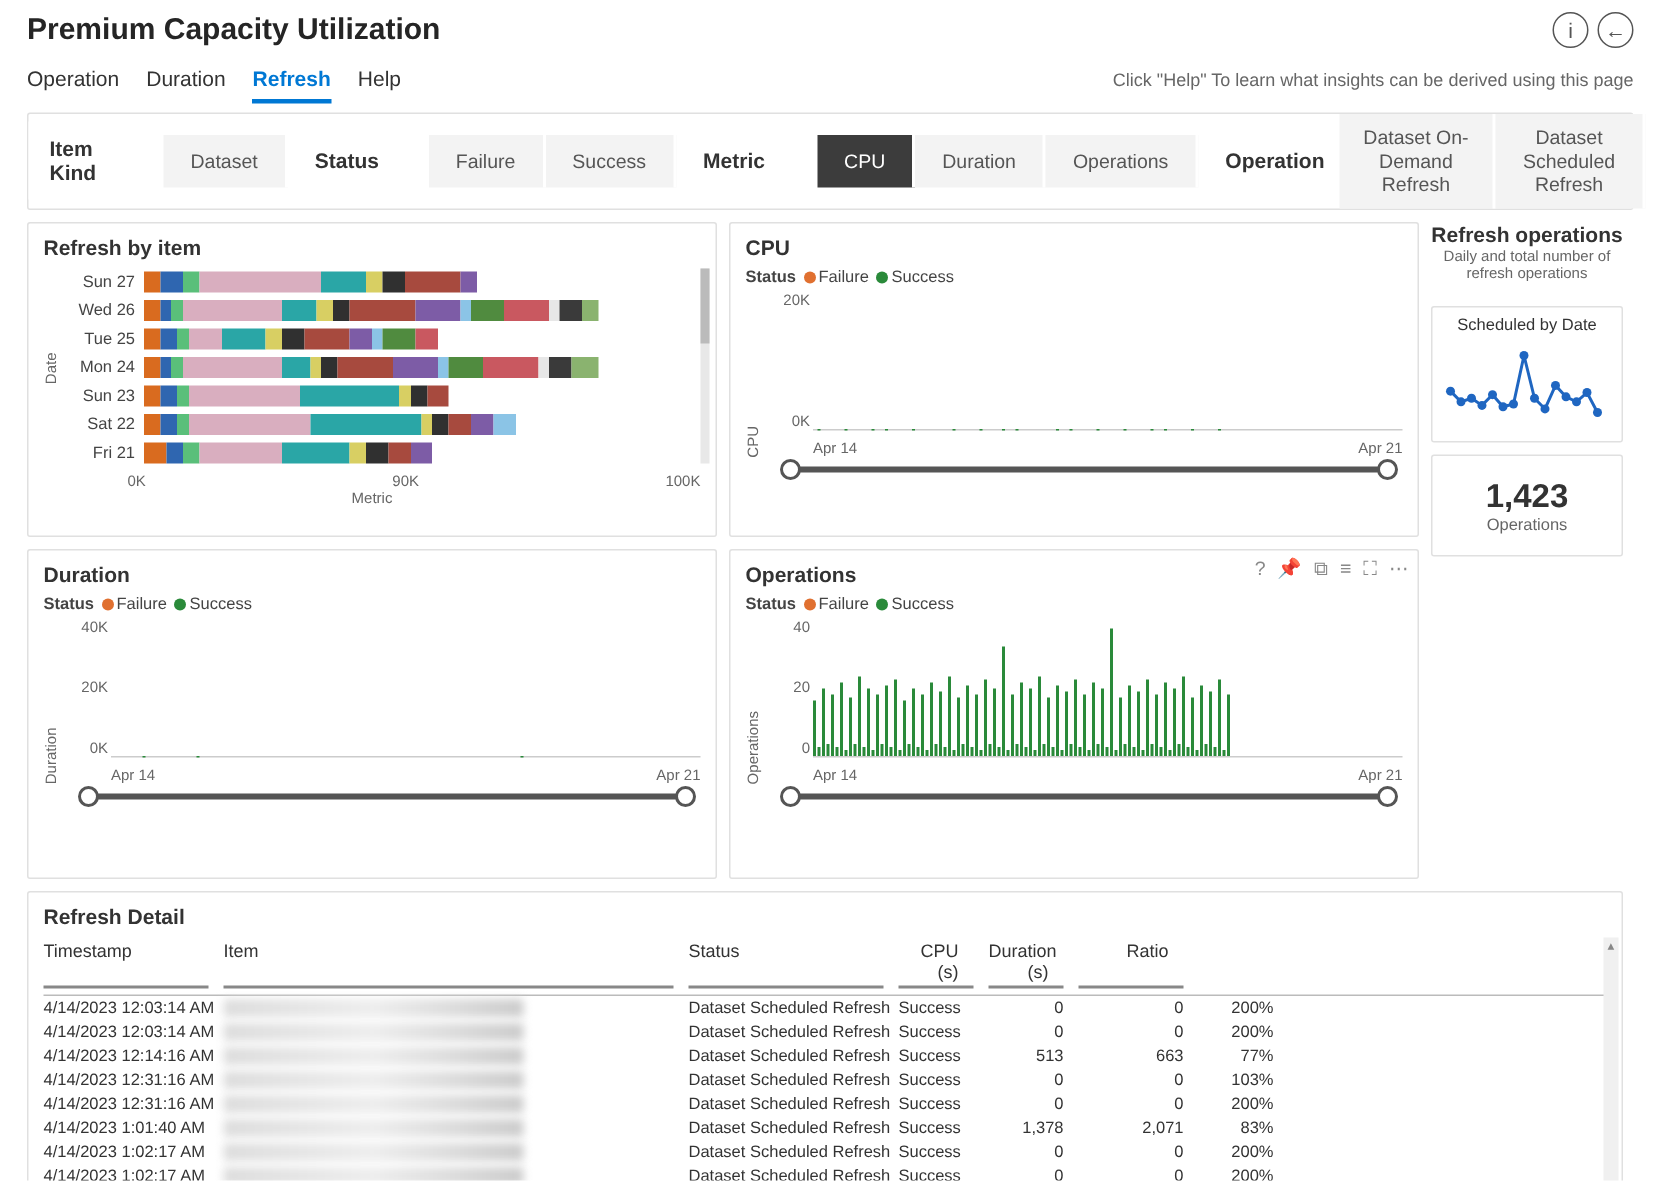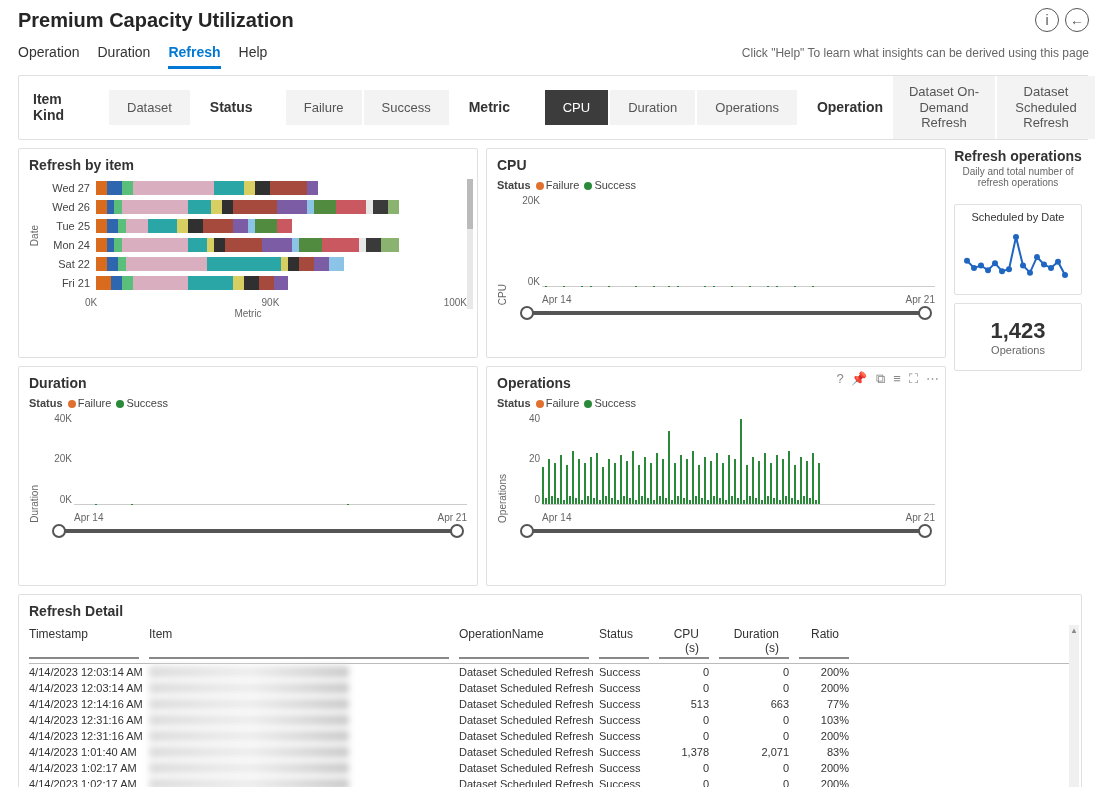--- a/index.html
+++ b/index.html
@@ -133,21 +133,21 @@
 </div>
 
 <div class="grid">
 
   <div class="card byitem">
     <div class="cardtitle">Refresh by item</div>
     <div class="ritem-wrap">
       <div class="ritem-axis-y">Date</div>
       <div class="ritem-chart" id="ritem-chart">
           <div class="ritem-row">
-            <div class="ritem-label">Wed 27</div>
+            <div class="ritem-label">Sun 27</div>
             <div class="ritem-bar" style="width: 370px;">
               <div class="seg" style="width: 11.1px; background: rgb(217, 107, 31);"></div>
               <div class="seg" style="width: 14.8px; background: rgb(47, 102, 176);"></div>
               <div class="seg" style="width: 11.1px; background: rgb(90, 191, 122);"></div>
               <div class="seg" style="width: 81.4px; background: rgb(217, 174, 191);"></div>
               <div class="seg" style="width: 29.6px; background: rgb(42, 166, 166);"></div>
               <div class="seg" style="width: 11.1px; background: rgb(216, 207, 99);"></div>
               <div class="seg" style="width: 14.8px; background: rgb(48, 48, 48);"></div>
               <div class="seg" style="width: 37px; background: rgb(167, 74, 62);"></div>
               <div class="seg" style="width: 11.1px; background: rgb(125, 92, 166);"></div>
@@ -201,20 +201,33 @@
               <div class="seg" style="width: 7.4px; background: rgb(216, 207, 99);"></div>
               <div class="seg" style="width: 11.1px; background: rgb(48, 48, 48);"></div>
               <div class="seg" style="width: 37px; background: rgb(167, 74, 62);"></div>
               <div class="seg" style="width: 29.6px; background: rgb(125, 92, 166);"></div>
               <div class="seg" style="width: 7.4px; background: rgb(139, 196, 230);"></div>
               <div class="seg" style="width: 22.2px; background: rgb(80, 139, 63);"></div>
               <div class="seg" style="width: 37px; background: rgb(201, 88, 96);"></div>
               <div class="seg" style="width: 7.4px; background: rgb(231, 231, 231);"></div>
               <div class="seg" style="width: 14.8px; background: rgb(58, 58, 58);"></div>
               <div class="seg" style="width: 18.5px; background: rgb(138, 179, 111);"></div>
+            </div>
+          </div>
+          <div class="ritem-row">
+            <div class="ritem-label">Sun 23</div>
+            <div class="ritem-bar" style="width: 370px;">
+              <div class="seg" style="width: 11.1px; background: rgb(217, 107, 31);"></div>
+              <div class="seg" style="width: 11.1px; background: rgb(47, 102, 176);"></div>
+              <div class="seg" style="width: 7.4px; background: rgb(90, 191, 122);"></div>
+              <div class="seg" style="width: 74px; background: rgb(217, 174, 191);"></div>
+              <div class="seg" style="width: 66.6px; background: rgb(42, 166, 166);"></div>
+              <div class="seg" style="width: 7.4px; background: rgb(216, 207, 99);"></div>
+              <div class="seg" style="width: 11.1px; background: rgb(48, 48, 48);"></div>
+              <div class="seg" style="width: 14.8px; background: rgb(167, 74, 62);"></div>
             </div>
           </div>
           <div class="ritem-row">
             <div class="ritem-label">Sat 22</div>
             <div class="ritem-bar" style="width: 370px;">
               <div class="seg" style="width: 11.1px; background: rgb(217, 107, 31);"></div>
               <div class="seg" style="width: 11.1px; background: rgb(47, 102, 176);"></div>
               <div class="seg" style="width: 7.4px; background: rgb(90, 191, 122);"></div>
               <div class="seg" style="width: 81.4px; background: rgb(217, 174, 191);"></div>
               <div class="seg" style="width: 74px; background: rgb(42, 166, 166);"></div>
@@ -659,21 +672,20 @@
           <div class="sknob" style="right:-7px"></div>
         </div>
     </div>
   </div>
 
   <div class="card detail">
     <div class="cardtitle">Refresh Detail</div>
     <div class="detail-hdr">
       <div class="hcell">Timestamp</div>
       <div class="hcell">Item</div>
-      <div class="hcell">OperationName</div>
       <div class="hcell">Status</div>
       <div class="hcell num">CPU (s)</div>
       <div class="hcell num">Duration (s)</div>
       <div class="hcell num">Ratio</div>
     </div>
     <div id="detail-rows">
         <div class="detail-row">
           <div>4/14/2023 12:03:14 AM</div>
           <div>
             <div class="blur"></div>

